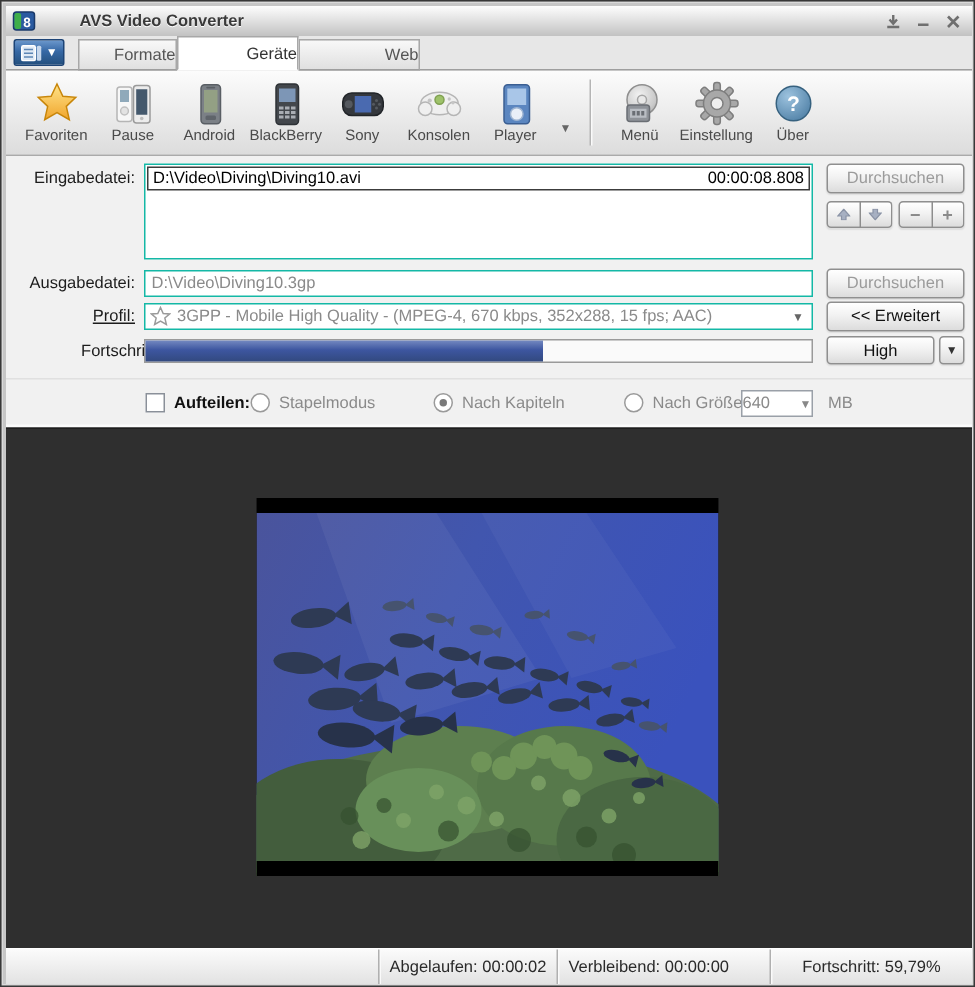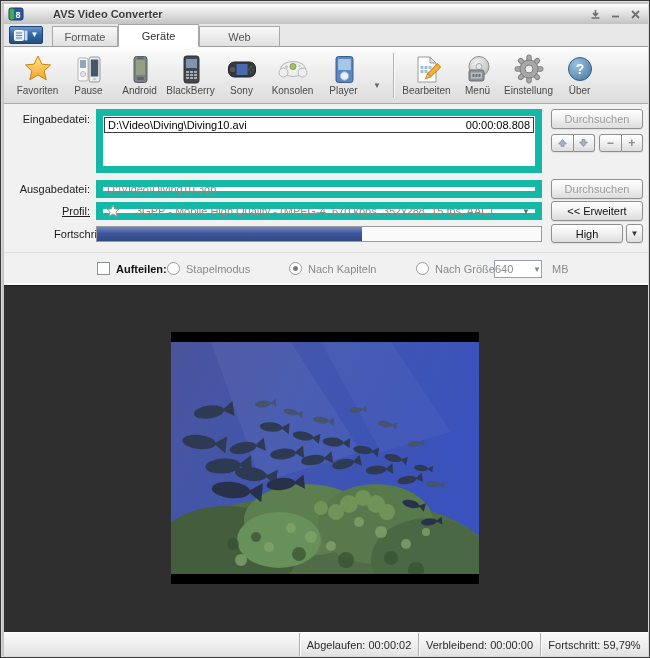--- a/index.html
+++ b/index.html
@@ -22,62 +22,62 @@
 
   
   .tabbar{ height:23px; flex:0 0 23px; background:#e7e7e7; border-bottom:1px solid #9e9e9e;
     display:flex; align-items:flex-end; position:relative; }
   .menu-btn{ width:34px; height:18px; margin:0 0 2px 5px; border:1px solid #1d4476; border-radius:2px;
     background:linear-gradient(#6b97cc,#3668a5 45%,#24507e); display:flex; align-items:center;
     justify-content:center; gap:3px; }
   .menu-btn .arr{ color:#fff; font-size:8px; line-height:8px; }
   .tab{ height:21px; margin-bottom:-1px; border:1px solid #a8a8a8; border-bottom:1px solid #9e9e9e;
     background:linear-gradient(#f8f8f8,#e0e0e0); color:#555; display:flex; align-items:center;
-    justify-content:center; }
+    justify-content:flex-end; }
   .tab.first{ margin-left:9px; }
   .tab.active{ height:23px; background:#fff; border-bottom:1px solid #fff; color:#333; z-index:2; }
   .tab-formate{ width:66px; } .tab-geraete{ width:81px; } .tab-web{ width:81px; }
 
   
   .toolbar{ height:57px; flex:0 0 57px; background:linear-gradient(#fcfcfc,#e9e9e9 60%,#dcdcdc);
     border-bottom:1px solid #aaa; display:flex; align-items:center; }
   .tb-item{ width:51px; height:52px; display:flex; flex-direction:column; align-items:center;
     justify-content:flex-start; padding-top:2px; border:1px solid transparent; border-radius:3px; }
   .tb-item:first-child{ margin-left:8px; }
   .tb-item.selected{ border:1px solid #7da2ce; background:linear-gradient(#dce9f8,#b9d1ec); }
   .tb-ico{ height:33px; display:flex; align-items:center; justify-content:center; }
   .tb-lbl{ font-size:10px; color:#4a4a4a; white-space:nowrap; }
   .tb-drop{ width:16px; color:#666; font-size:8px; text-align:center; padding-top:20px; }
   .tb-sep{ width:2px; height:44px; margin:0 6px 0 8px;
     border-left:1px solid #b5b5b5; border-right:1px solid #fafafa; }
 
   
   .form{ height:148px; flex:0 0 148px; position:relative; background:#f1f1f1; }
   .flabel{ position:absolute; width:86px; text-align:right; color:#1c1c1c; }
-  .field{ background:#fff; border:7px solid #14b8a6; }
+  .field{ background:#fff; border:1px solid #14b8a6; }
   .btn{ background:linear-gradient(#ffffff,#f2f2f2 45%,#dcdcdc); border:1px solid #8f8f8f;
     border-radius:3px; display:flex; align-items:center; justify-content:center; color:#111;
     box-shadow:0 1px 1px rgba(0,0,0,.08); }
   .btn.disabled{ color:#9b9b9b; }
   .listbox{ position:absolute; left:92px; top:5px; width:446px; height:64px; }
   .listrow{ margin:1px; height:16px; border:1px solid #3c3c3c; display:flex; align-items:center;
     justify-content:space-between; padding:0 3px; color:#000; }
   .browse1{ position:absolute; left:547px; top:5px; width:92px; height:20px; }
   .updown{ position:absolute; left:547px; top:30px; width:44px; height:18px; display:flex; }
   .pmgroup{ position:absolute; left:595px; top:30px; width:44px; height:18px; display:flex; }
   .sq{ flex:1; border-radius:0; color:#8a93a6; font-size:9px; }
   .sq.l{ border-radius:3px 0 0 3px; } .sq.r{ border-radius:0 3px 3px 0; border-left:none; }
   .pm{ color:#8a8a8a; font-size:12px; font-weight:bold; }
   .outfield{ position:absolute; left:92px; top:76px; width:446px; height:18px; display:flex;
     align-items:center; padding:0 4px; color:#8a8a8a; }
   .browse2{ position:absolute; left:547px; top:75px; width:92px; height:20px; }
   .combo{ position:absolute; left:92px; top:98px; width:446px; height:18px; display:flex;
     align-items:center; padding:0 5px 0 3px; color:#8a8a8a; }
   .combo .star{ margin-right:4px; display:flex; }
-  .combo .ctext{ flex:1; white-space:nowrap; overflow:hidden;margin-left:12px; }
+  .combo .ctext{ flex:1; white-space:nowrap; overflow:hidden; }
   .combo .carr{ color:#666; font-size:8px; }
   .advbtn{ position:absolute; left:547px; top:97px; width:92px; height:20px; }
   .ptrack{ position:absolute; left:92px; top:122px; width:446px; height:16px; background:#fafafa;
     border:1px solid #9a9a9a; }
   .pfill{ height:100%; background:linear-gradient(#7388c0,#3d56a0 45%,#32497f); }
   .pausebtn{ position:absolute; left:547px; top:120px; width:72px; height:19px; }
   .pausearr{ position:absolute; left:622px; top:120px; width:17px; height:19px; font-size:8px; color:#333; }
 
   
   .split{ height:33px; flex:0 0 33px; position:relative; background:#f1f1f1;
@@ -98,21 +98,21 @@
   
   .preview{ flex:1; background:#2f2f2f; position:relative; border-top:1px solid #1e1e1e; }
   .video{ position:absolute; left:167px; top:46px; width:308px; height:252px; }
   .video svg{ display:block; }
 
   
   .statusbar{ height:24px; flex:0 0 24px; background:linear-gradient(#fbfbfb,#e2e2e2);
     border-top:1px solid #fff; display:flex; justify-content:flex-end; align-items:stretch; }
   .seg{ display:flex; align-items:center; justify-content:center; color:#2a2a2a;
     border-left:1px solid #b0b0b0; box-shadow:inset 1px 0 0 #fafafa; }
-  .seg1{ width:119px; } .seg2{ width:122px; } .seg3{ width:108px; }
+  .seg1{ width:119px; } .seg2{ width:122px; } .seg3{ width:135px;margin-left:20px; }
 </style>
 </head>
 <body>
 
 <div class="window">
  <div class="inner">
 
   <div class="titlebar">
     <svg class="app-ico" viewBox="0 0 16 16">
       <rect x="1" y="2" width="14" height="12" rx="2" fill="#2a5aa0" stroke="#1a3a6a"></rect>
@@ -263,40 +263,20 @@
           <circle cx="15.5" cy="22" r="4.2" fill="#e9eff8" stroke="#9db4d2"></circle>
         </svg>
       </span>
       <span class="tb-lbl">Player</span>
     </div>
 
 
     <div class="tb-drop">▼</div>
     <div class="tb-sep"></div>
 
-    <div class="tb-item">
-      <span class="tb-ico">
-        <svg width="30" height="30" viewBox="0 0 30 30">
-          <path d="M6 3 h12 l6 6 v19 h-18 z" fill="#fdfdfd" stroke="#9a9a9a"></path>
-          <path d="M18 3 l6 6 h-6 z" fill="#e2e2e2" stroke="#9a9a9a"></path>
-          <g fill="#9fc0dd">
-                <rect x="8.5" y="12" width="3" height="3"></rect>
-                <rect x="12.5" y="12" width="3" height="3"></rect>
-                <rect x="16.5" y="12" width="3" height="3"></rect>
-                <rect x="8.5" y="16" width="3" height="3"></rect>
-                <rect x="12.5" y="16" width="3" height="3"></rect>
-              </g>
-          <g transform="rotate(45 19 19)">
-            <rect x="17" y="8" width="4.5" height="14" fill="#f2b33c" stroke="#c98a1e"></rect>
-            <polygon points="17,22 21.5,22 19.2,27" fill="#e8d2a8" stroke="#c98a1e"></polygon>
-          </g>
-        </svg>
-      </span>
-      <span class="tb-lbl">Bearbeiten</span>
-    </div>
 
     <div class="tb-item">
       <span class="tb-ico">
         <svg width="30" height="30" viewBox="0 0 30 30">
           <defs>
                 <radialGradient id="cd" cx="0.4" cy="0.35" r="0.8">
             <stop offset="0" stop-color="#f2f2f2"></stop>
                   <stop offset="0.7" stop-color="#c9c9c9"></stop>
                   <stop offset="1" stop-color="#a8a8a8"></stop>
                 </radialGradient>

